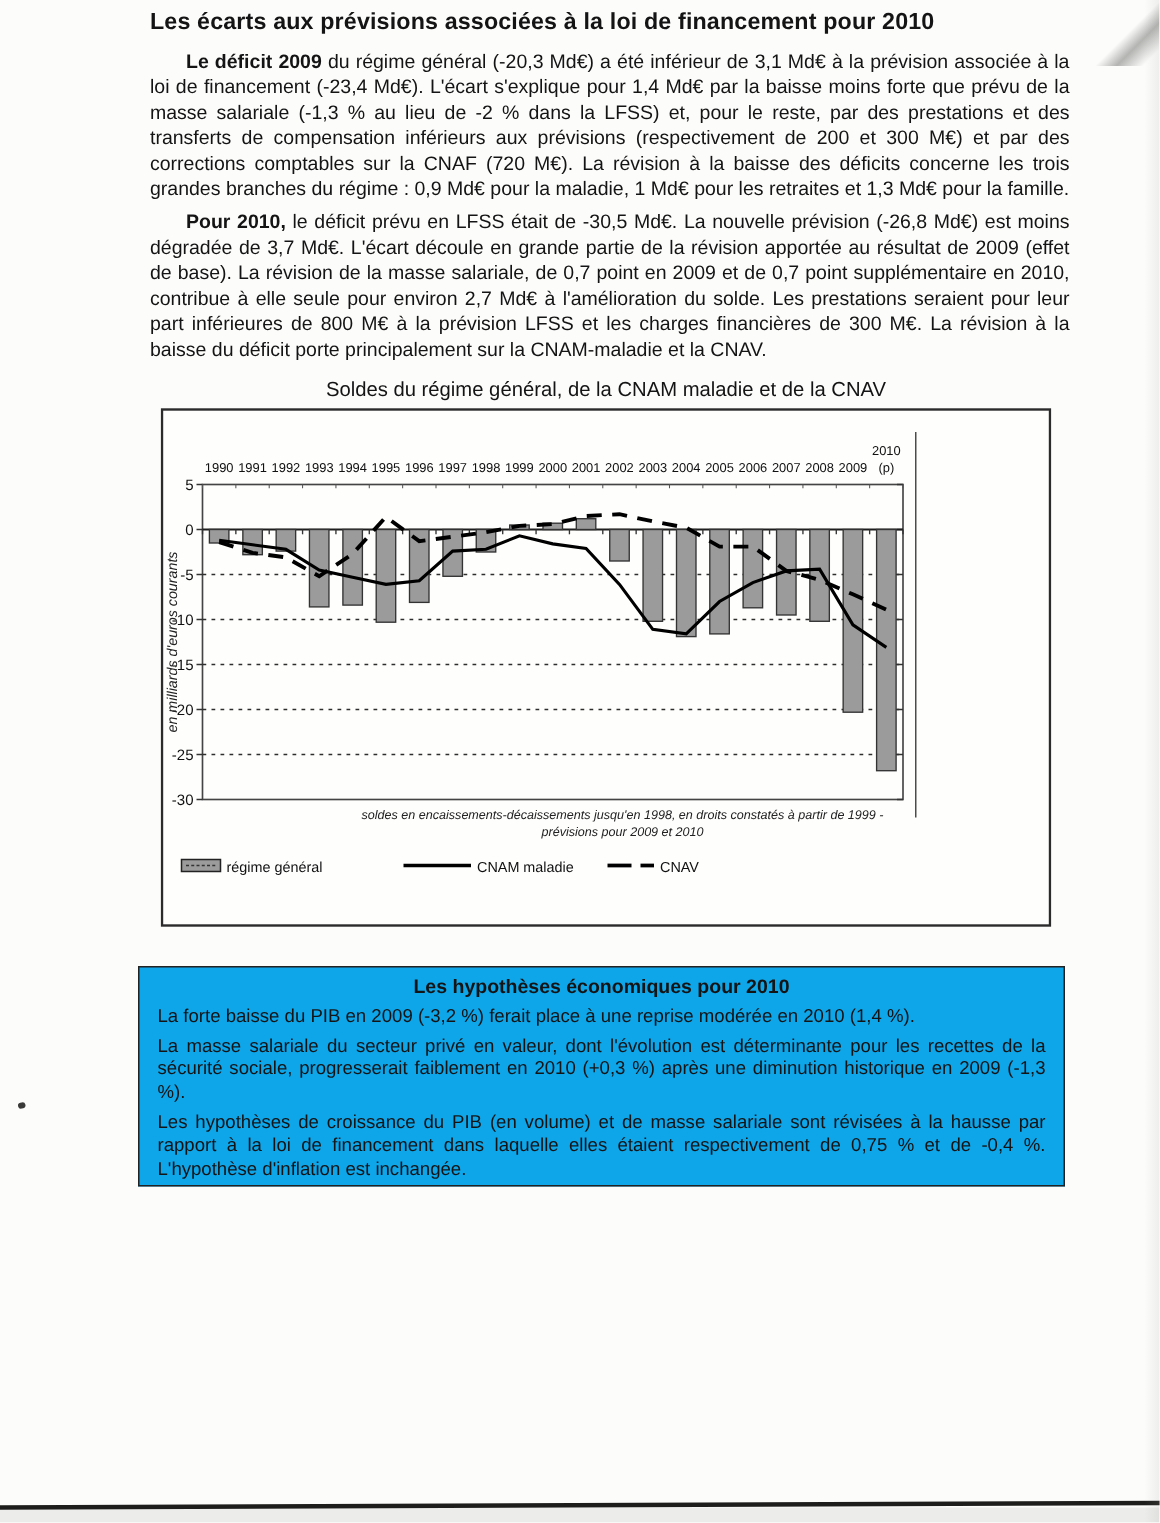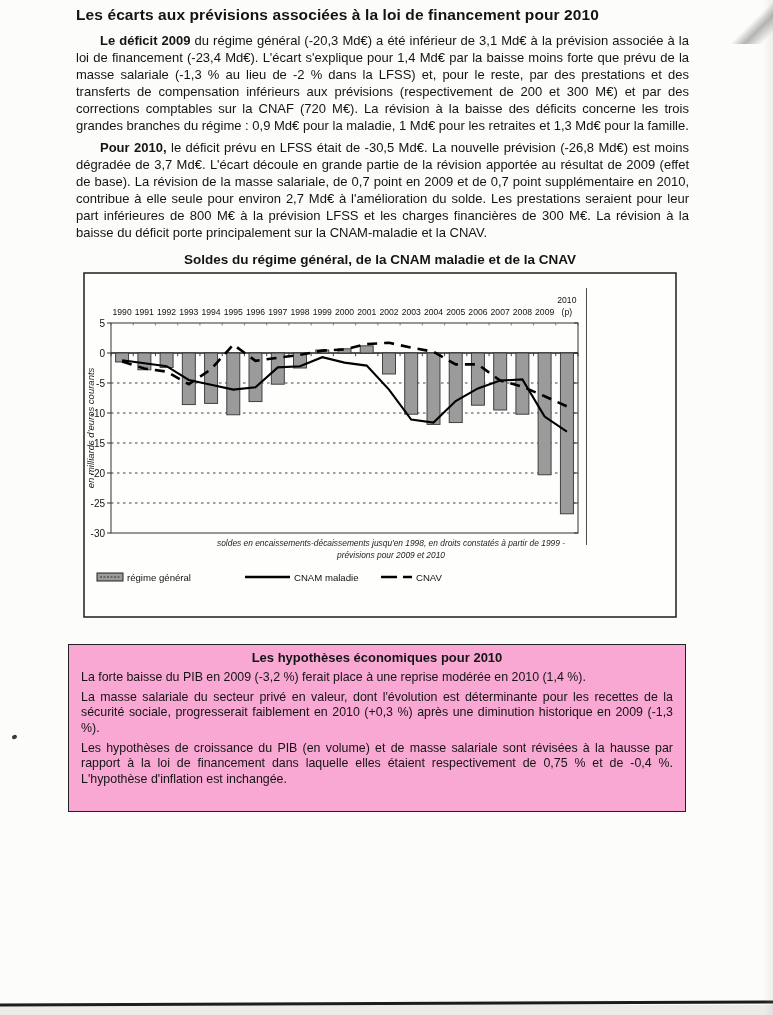--- a/index.html
+++ b/index.html
@@ -1,30 +1,30 @@
 <!DOCTYPE html>
 <html><head>
 <meta charset="utf-8">
 <style>
   html,body{margin:0;padding:0;}
   body{
     width:773px;height:1015px;position:relative;overflow:hidden;
     background:#fcfcfb;color:#141414;
     font-family:"Liberation Sans", sans-serif;
   }
-  .content{position:absolute;left:76px;top:6px;width:613px;}
+  .content{position:absolute;left:100px;top:6px;width:613px;}
   .doc-title{font-size:15.5px;font-weight:bold;margin:0 0 9px 0;letter-spacing:.1px;}
   .para{font-size:13px;line-height:16.9px;text-align:justify;margin:0 0 6px 0;}
   .para b{font-weight:bold;margin-left:24px;}
-  .chart-title{text-align:center;font-weight:bold;font-size:13.5px;margin:10px 0 5px 0;width:594px;margin-left:7px;}
+  .chart-title{text-align:center;font-weight:normal;font-size:13.5px;margin:10px 0 5px 0;width:594px;margin-left:7px;}
   .chart-frame{margin-left:7px;width:594px;height:346px;}
   .chart-frame svg{display:block;}
   .hyp-box{
     box-sizing:border-box;width:618px;margin:26px 0 0 -8px;
-    border:1.6px solid #222;padding:5px 12px 23px 12px;background:#f9a8d4;
+    border:1.6px solid #222;padding:5px 12px 2px 12px;background:#0ea5e9;
   }
   .hyp-title{text-align:center;font-weight:bold;font-size:13px;margin:0 0 5px 0;}
   .hyp-para{font-size:12.4px;line-height:15.7px;text-align:justify;margin:0 0 4px 0;}
   .hyp-para:last-child{margin-bottom:0;}
   .ink-speck{position:absolute;left:12px;top:735px;width:5px;height:4px;background:#3a3a38;border-radius:2px;transform:rotate(-15deg);}
   .scan-bottom-line{position:absolute;left:-4px;top:1002px;width:781px;height:3px;background:#1d1d1b;transform:rotate(-0.22deg);}
   .scan-bottom-strip{position:absolute;left:0;top:1005px;width:773px;height:10px;background:#ececea;}
   .scan-corner-smudge{position:absolute;right:0;top:0;width:46px;height:44px;
     background:linear-gradient(135deg, rgba(120,120,116,0) 52%, rgba(120,120,116,.55) 68%, rgba(120,120,116,0) 88%);}
   .scan-edge-shade{position:absolute;right:0;top:0;width:10px;height:1015px;

